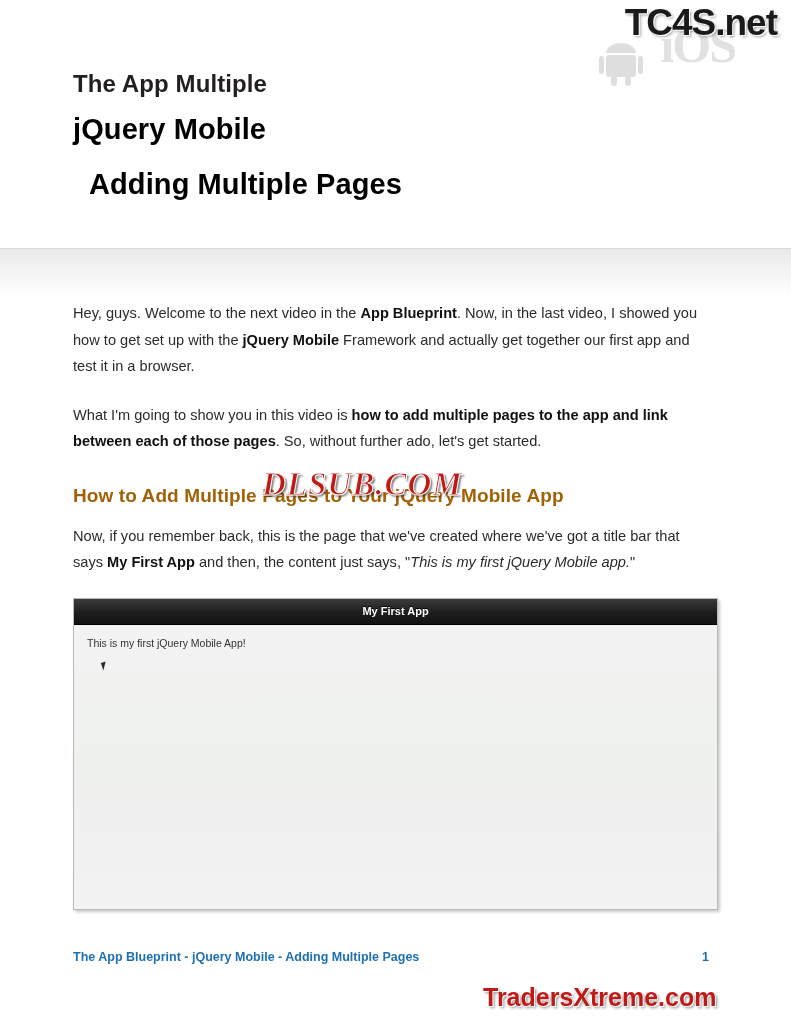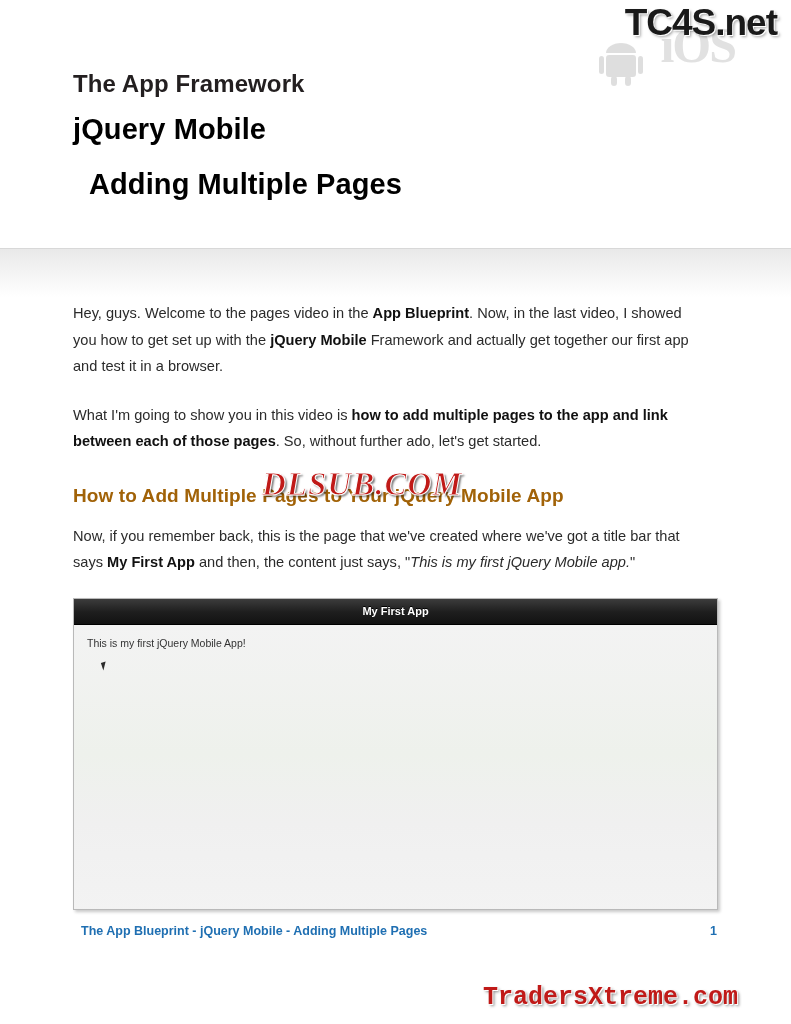--- a/index.html
+++ b/index.html
@@ -199,39 +199,38 @@
     -webkit-text-stroke: 1px #ffffff;
     text-shadow: 2px 2px 2px rgba(0,0,0,0.5), 0 0 2px #ffffff;
     z-index: 9;
     white-space: nowrap;
   }
 
   .watermark-txtreme {
     position: absolute;
     left: 483px;
     top: 983px;
-    font-family: Liberation Mono, monospace;
+    font-family: Liberation Sans, sans-serif;
     font-weight: bold;
     font-size: 25px;
     color: #c01a18;
     text-shadow: 1px 1px 0 #ffffff, 2px 2px 3px rgba(0,0,0,0.45);
     z-index: 9;
     white-space: nowrap;
   }
 
   
   .footer {
     position: absolute;
     left: 73px;
-    top: 924px;
+    top: 950px;
     width: 636px;
     display: flex;
     justify-content: space-between;
     align-items: flex-start;
-    margin-left: 8px;
   }
   .footer-text {
     font-size: 12.5px;
     font-weight: bold;
     color: #1f6fb2;
   }
   .footer-page {
     font-size: 12.5px;
     font-weight: bold;
     color: #1f6fb2;
@@ -255,32 +254,32 @@
           <rect x="26" y="36" width="6" height="10" rx="3"></rect>
         </g>
       </svg>
     </div>
 
     <div class="ghost-ios">iOS</div>
 
     <div class="watermark-tc4s">TC4S.net</div>
 
     <div class="title-block">
-      <div class="doc-subtitle">The App Framework</div>
+      <div class="doc-subtitle">The App Multiple</div>
       <div class="doc-title-1">jQuery Mobile</div>
       <div class="doc-title-2">Adding Multiple Pages</div>
     </div>
   </div>
 
   <div class="header-rule"></div>
   <div class="body-grad"></div>
 
   <div class="content">
 
-    <p class="para"><span>Hey, guys. Welcome to the pages video in the </span><b>App Blueprint</b><span>. Now, in the last video, I showed you how to get set up with the </span><b>jQuery Mobile</b><span> Framework and actually get together our first app and test it in a browser.</span></p>
+    <p class="para"><span>Hey, guys. Welcome to the next video in the </span><b>App Blueprint</b><span>. Now, in the last video, I showed you how to get set up with the </span><b>jQuery Mobile</b><span> Framework and actually get together our first app and test it in a browser.</span></p>
 
     <p class="para"><span>What I'm going to show you in this video is </span><b>how to add multiple pages to the app and link between each of those pages</b><span>. So, without further ado, let's get started.</span></p>
 
     <h2 class="section-head">How to Add Multiple Pages to Your jQuery Mobile App</h2>
 
     <p class="para"><span>Now, if you remember back, this is the page that we've created where we've got a title bar that says </span><b>My First App</b><span> and then, the content just says, "</span><i>This is my first jQuery Mobile app.</i><span>"</span></p>
 
     <div class="figure">
       <div class="fig-titlebar">
         <span>My First App</span>

